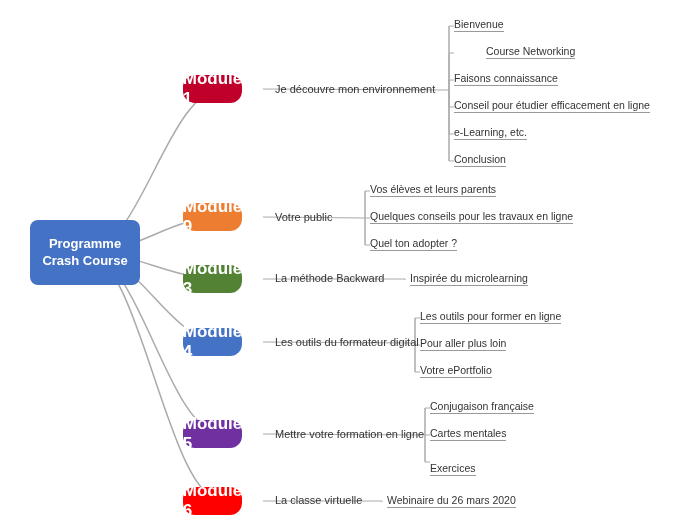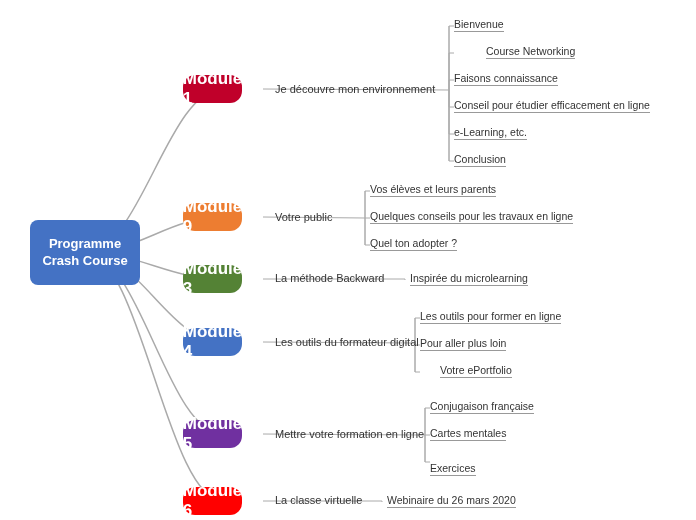--- a/index.html
+++ b/index.html
@@ -144,21 +144,21 @@
     <div class="leaf-label" style="top: 183px; left: 370px;">Vos élèves et leurs parents</div>
     <div class="leaf-label" style="top: 210px; left: 370px;">Quelques conseils pour les travaux en ligne</div>
     <div class="leaf-label" style="top: 237px; left: 370px;">Quel ton adopter ?</div>
     <div class="module-node" style="top: 265px; left: 183px; background: rgb(84, 130, 53);">Module 3</div>
     <div class="branch-label" style="top: 272px; left: 275px;">La méthode Backward</div>
     <div class="leaf-label" style="top: 272px; left: 410px;">Inspirée du microlearning</div>
     <div class="module-node" style="top: 328px; left: 183px; background: rgb(68, 114, 196);">Module 4</div>
     <div class="branch-label" style="top: 336px; left: 275px;">Les outils du formateur digital</div>
     <div class="leaf-label" style="top: 310px; left: 420px;">Les outils pour former en ligne</div>
     <div class="leaf-label" style="top: 337px; left: 420px;">Pour aller plus loin</div>
-    <div class="leaf-label" style="top: 364px; left: 440px; text-align: right;">Votre ePortfolio</div>
+    <div class="leaf-label" style="top: 364px; left: 420px; text-align: right;">Votre ePortfolio</div>
     <div class="module-node" style="top: 420px; left: 183px; background: rgb(112, 48, 160);">Module 5</div>
     <div class="branch-label" style="top: 428px; left: 275px;">Mettre votre formation en ligne</div>
     <div class="leaf-label" style="top: 400px; left: 430px;">Conjugaison française</div>
     <div class="leaf-label" style="top: 427px; left: 430px;">Cartes mentales</div>
     <div class="leaf-label" style="top: 454px; left: 430px; margin-top: 8px;">Exercices</div>
     <div class="module-node" style="top: 487px; left: 183px; background: rgb(255, 0, 0);">Module 6</div>
     <div class="branch-label" style="top: 494px; left: 275px;">La classe virtuelle</div>
     <div class="leaf-label" style="top: 494px; left: 387px;">Webinaire du 26 mars 2020</div>
   </div>
 

